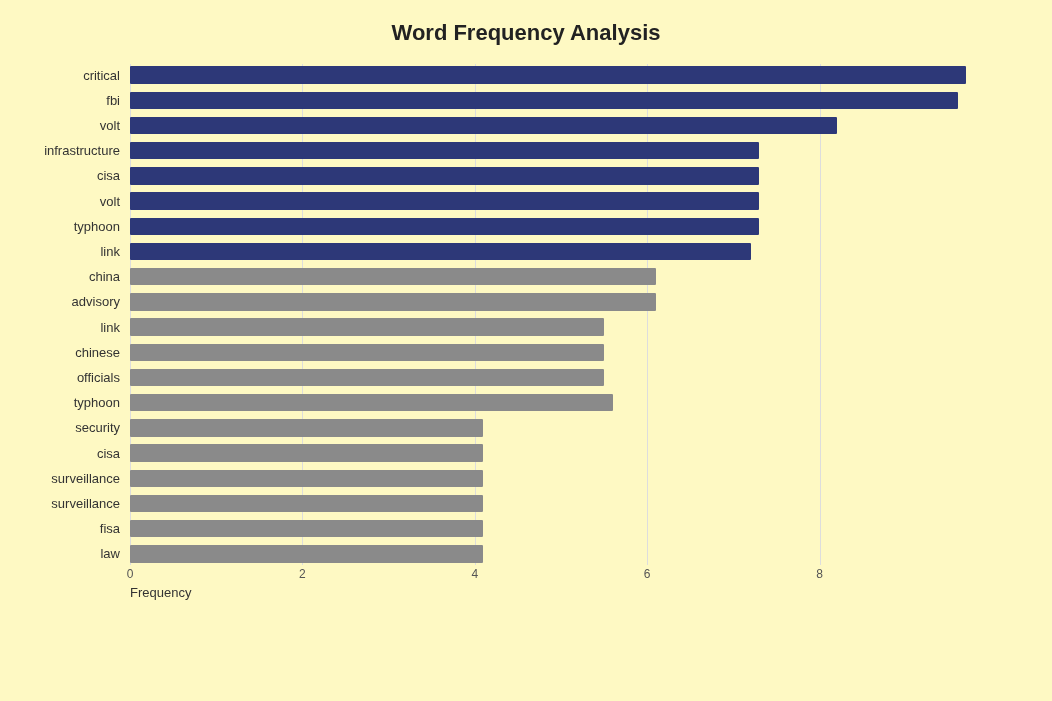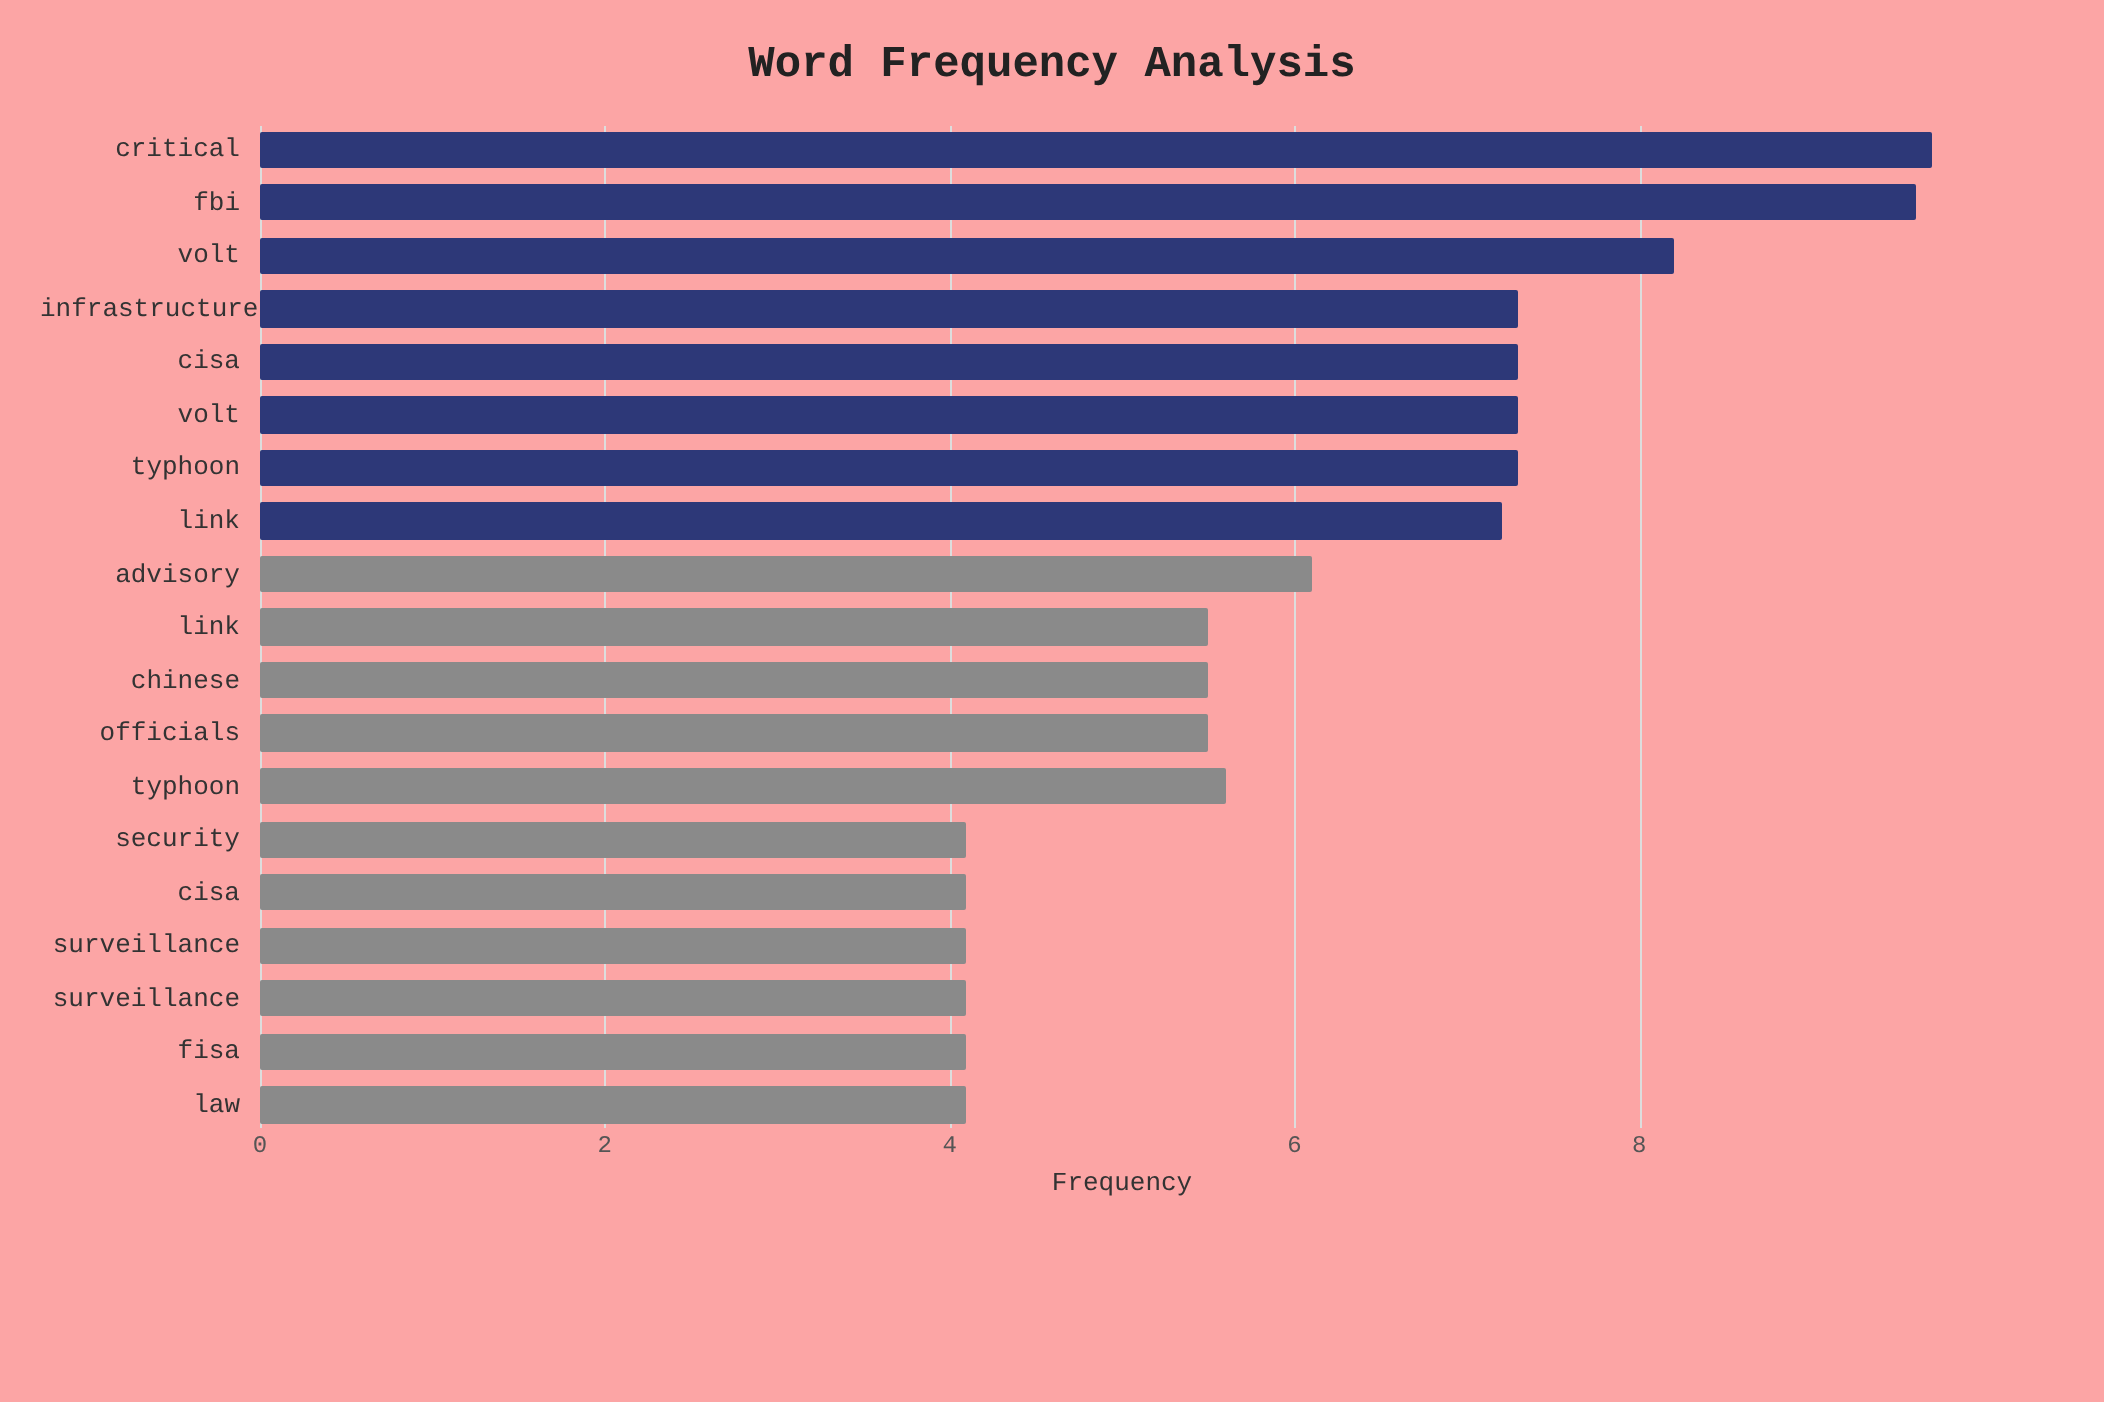--- a/index.html
+++ b/index.html
@@ -6,26 +6,25 @@
     body {
       background: #f8f8f8;
       font-family: Arial, sans-serif;
       width: 1052px;
       height: 701px;
       display: flex;
       align-items: center;
       justify-content: center;
     }
     .chart-container {
-      background: #fca5a5;
+      background: #fef9c3;
       width: 1052px;
       height: 701px;
       position: relative;
       padding: 20px 60px 80px 130px;
-      font-family: Liberation Mono, monospace;
     }
     .chart-title {
       text-align: center;
       font-size: 22px;
       font-weight: bold;
       color: #222;
       margin-bottom: 18px;
       margin-left: -70px;
     }
     .chart-area {
@@ -87,21 +86,21 @@
       height: 20px;
     }
     .x-tick {
       position: absolute;
       font-size: 12px;
       color: #555;
       transform: translateX(-50%);
       top: 2px;
     }
     .x-label {
-      text-align: center;
+      text-align: left;
       font-size: 13px;
       color: #333;
       margin-top: 0;
     }
     .grid-lines {
       position: absolute;
       top: 0;
       left: 0;
       width: 100%;
       height: 100%;
@@ -172,20 +171,26 @@
             <div class="bar bar-dark-blue" style="width: 73%;"></div>
           </div>
         </div>
         <div class="bar-row">
           <div class="bar-label">link</div>
           <div class="bar-track">
             <div class="bar bar-dark-blue" style="width: 72%;"></div>
           </div>
         </div>
         <div class="bar-row">
+          <div class="bar-label">china</div>
+          <div class="bar-track">
+            <div class="bar bar-gray" style="width: 61%;"></div>
+          </div>
+        </div>
+        <div class="bar-row">
           <div class="bar-label">advisory</div>
           <div class="bar-track">
             <div class="bar bar-gray" style="width: 61%;"></div>
           </div>
         </div>
         <div class="bar-row">
           <div class="bar-label">link</div>
           <div class="bar-track">
             <div class="bar bar-gray" style="width: 55%;"></div>
           </div>

